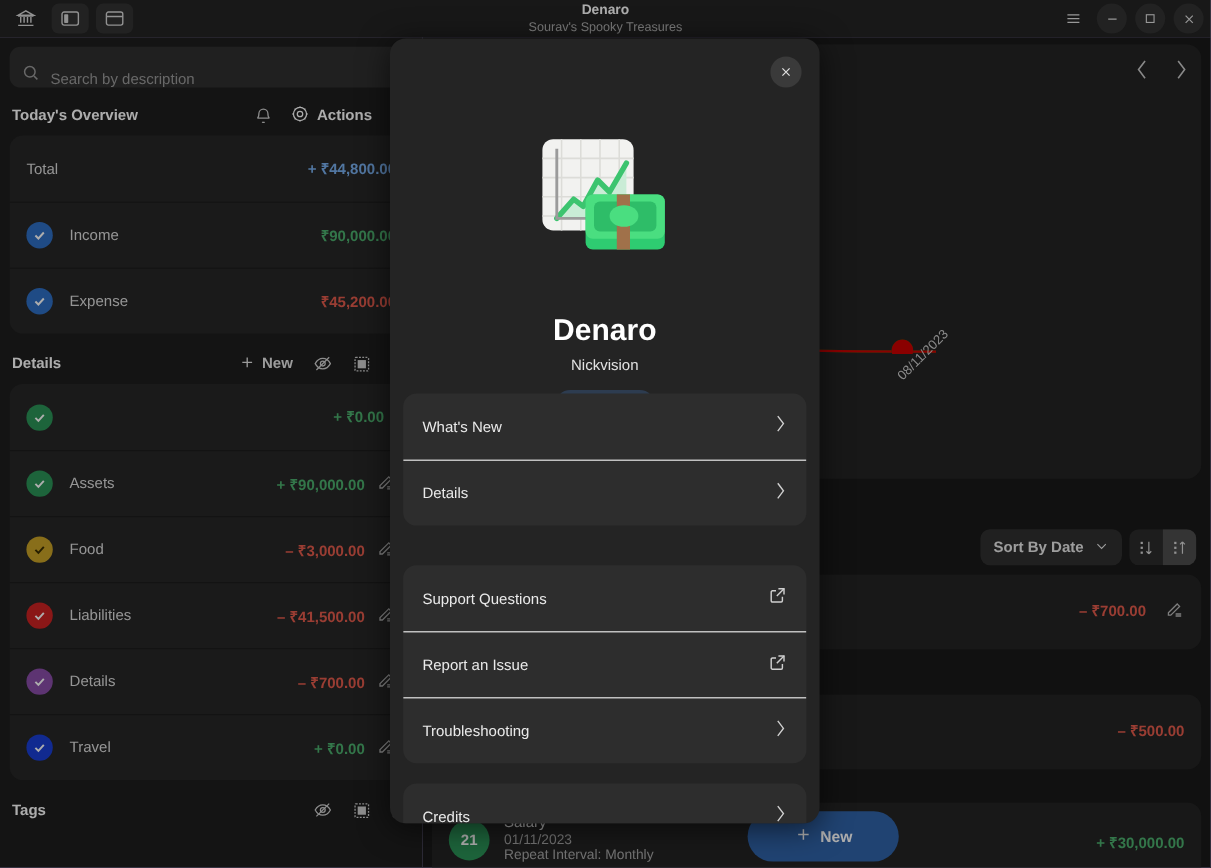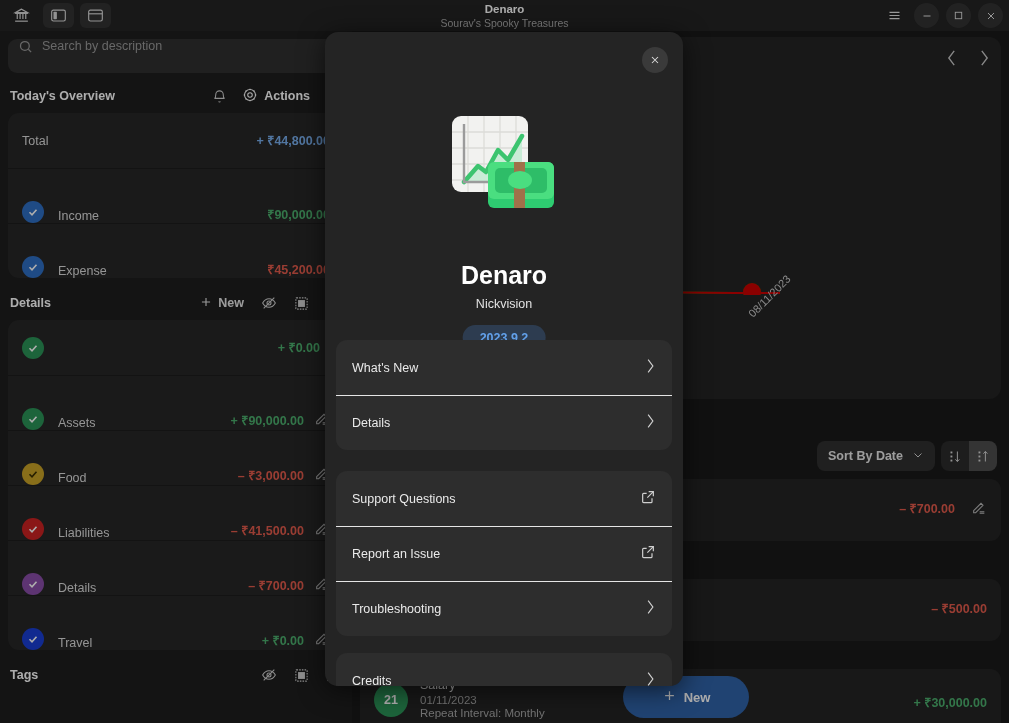--- a/index.html
+++ b/index.html
@@ -33,40 +33,40 @@
   .wbtn.nobg { background:transparent; }
 
   
   .sidebar {
     position:absolute; left:0; top:31px; width:352px; height:692px;
     background:#1e1e1e; overflow:hidden;
   }
   .searchwrap { padding:8px 8px 6px 8px; }
   .search {
     height:34px; background:#303030; border-radius:9px;
-    display:flex; align-items:flex-start; padding:0 10px; gap:9px;
+    display:flex; align-items:flex-end; padding:0 10px; gap:9px;
   }
   .search .ph { color:#9a9a9a; font-size:12.5px; }
 
   .sechead {
     height:34px; display:flex; align-items:center; padding:0 10px;
     gap:0; position:relative;
   }
   .sechead .lbl { font-size:12.5px; font-weight:bold; color:#ffffff; }
   .sechead .tools { position:absolute; right:4px; display:flex; align-items:flex-end; gap:2px; }
   .ibtn { width:30px; height:28px; border-radius:7px; display:flex; align-items:center;
           justify-content:center; color:#d0d0d0; }
   .newbtn { display:flex; align-items:center; gap:5px; padding:0 8px; height:28px;
             border-radius:7px; color:#e6e6e6; font-size:12.5px; font-weight:bold; }
   .actions-btn { display:flex; align-items:center; gap:6px; padding:0 6px; height:28px;
             border-radius:7px; color:#ffffff; font-size:12.5px; font-weight:bold; }
 
   .card { margin:0 8px 8px 8px; background:#272727; border-radius:11px; overflow:hidden; }
   .row { height:55px; display:flex; align-items:center; padding:0 14px; position:relative; }
-  .row + .row { border-top:1px solid #1d1d1d;align-items:flex-end; }
+  .row + .row { border-top:1px solid #1d1d1d; }
   .row .name { font-size:12.5px; color:#dcdcdc; }
   .row .amt { position:absolute; right:14px; font-size:12.5px; font-weight:bold; }
   .amt.green { color:#4caf6d; }
   .amt.red  { color:#e35b4c; }
   .amt.blue { color:#78aeed; }
   .bullet { width:22px; height:22px; border-radius:50%; margin-right:14px;
             display:flex; align-items:center; justify-content:center; flex:0 0 auto; }
   .bullet svg { width:12px; height:12px; }
   .grow { position:absolute; right:14px; display:flex; align-items:center; gap:10px; }
   .sub { font-size:11px; color:#9d9d9d; margin-top:2px; }
@@ -545,21 +545,21 @@
       <rect x="38" y="52" width="66" height="37" rx="6" fill="#4ade80"></rect>
       <rect x="45" y="58" width="52" height="25" rx="5" fill="#2ebd68"></rect>
       <rect x="64" y="52" width="11" height="46" fill="#a0714a"></rect>
       <ellipse cx="70" cy="70" rx="12" ry="9" fill="#4ade80"></ellipse>
     </svg>
 
     <div class="appname">Denaro</div>
     <div class="appauthor">Nickvision</div>
     <div class="appver">2023.9.2</div>
 
-    <div class="dgroup" style="top:308px;">
+    <div class="dgroup" style="top:296px;">
       <div class="ditem">
         <span class="dlbl">What's New</span>
         <span class="dchev">
           <svg width="11" height="16" viewBox="0 0 14 20" fill="none" stroke="currentColor" stroke-width="1.5">
               <path d="M4 2l6 8-6 8"></path>
             </svg>
         </span>
       </div>
       <div class="ditem">
         <span class="dlbl">Details</span>

